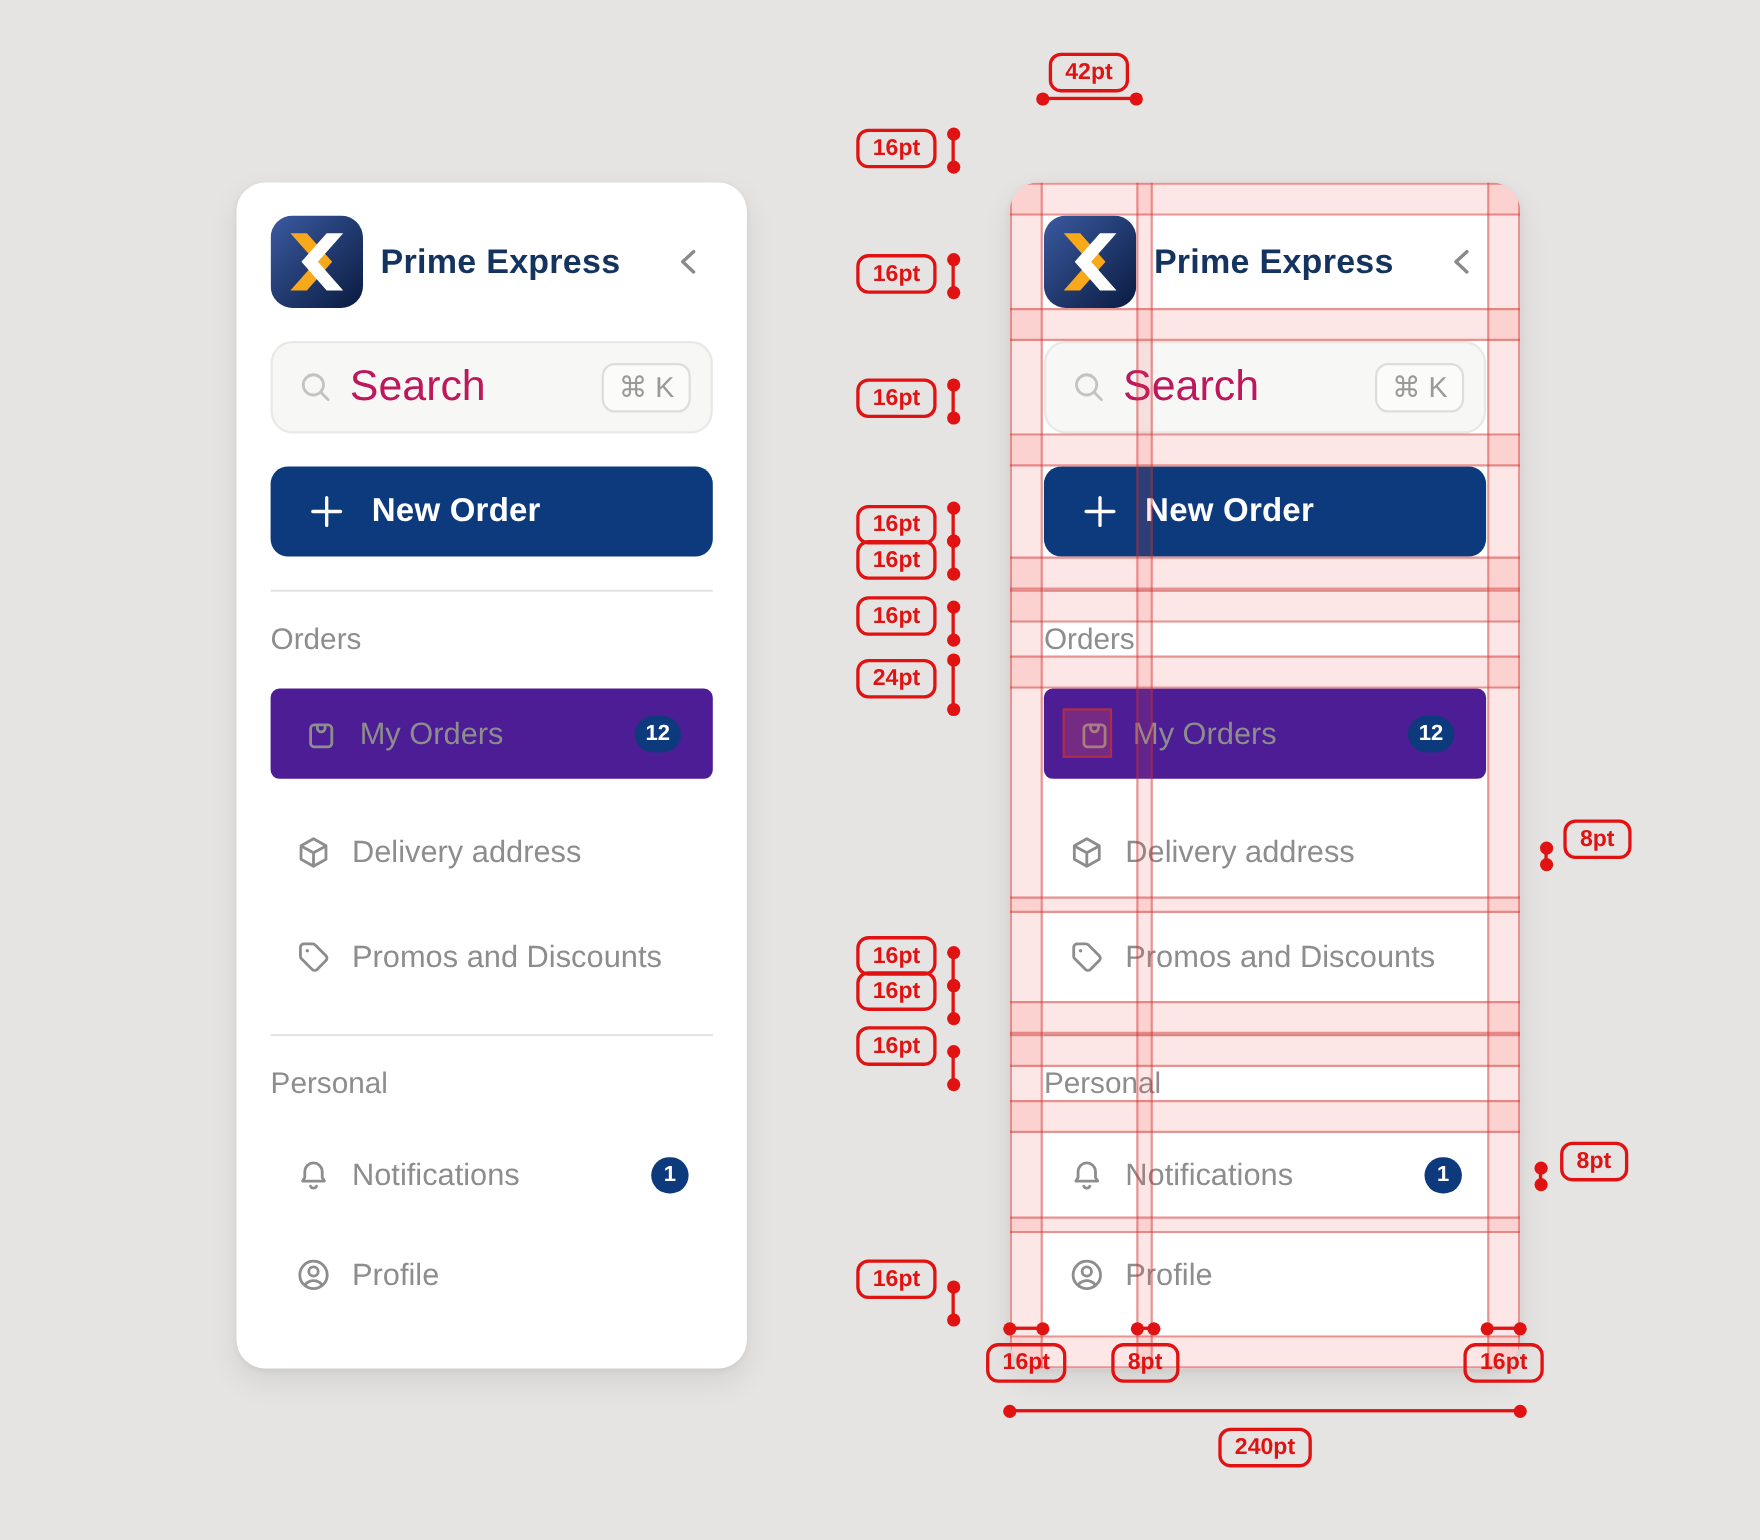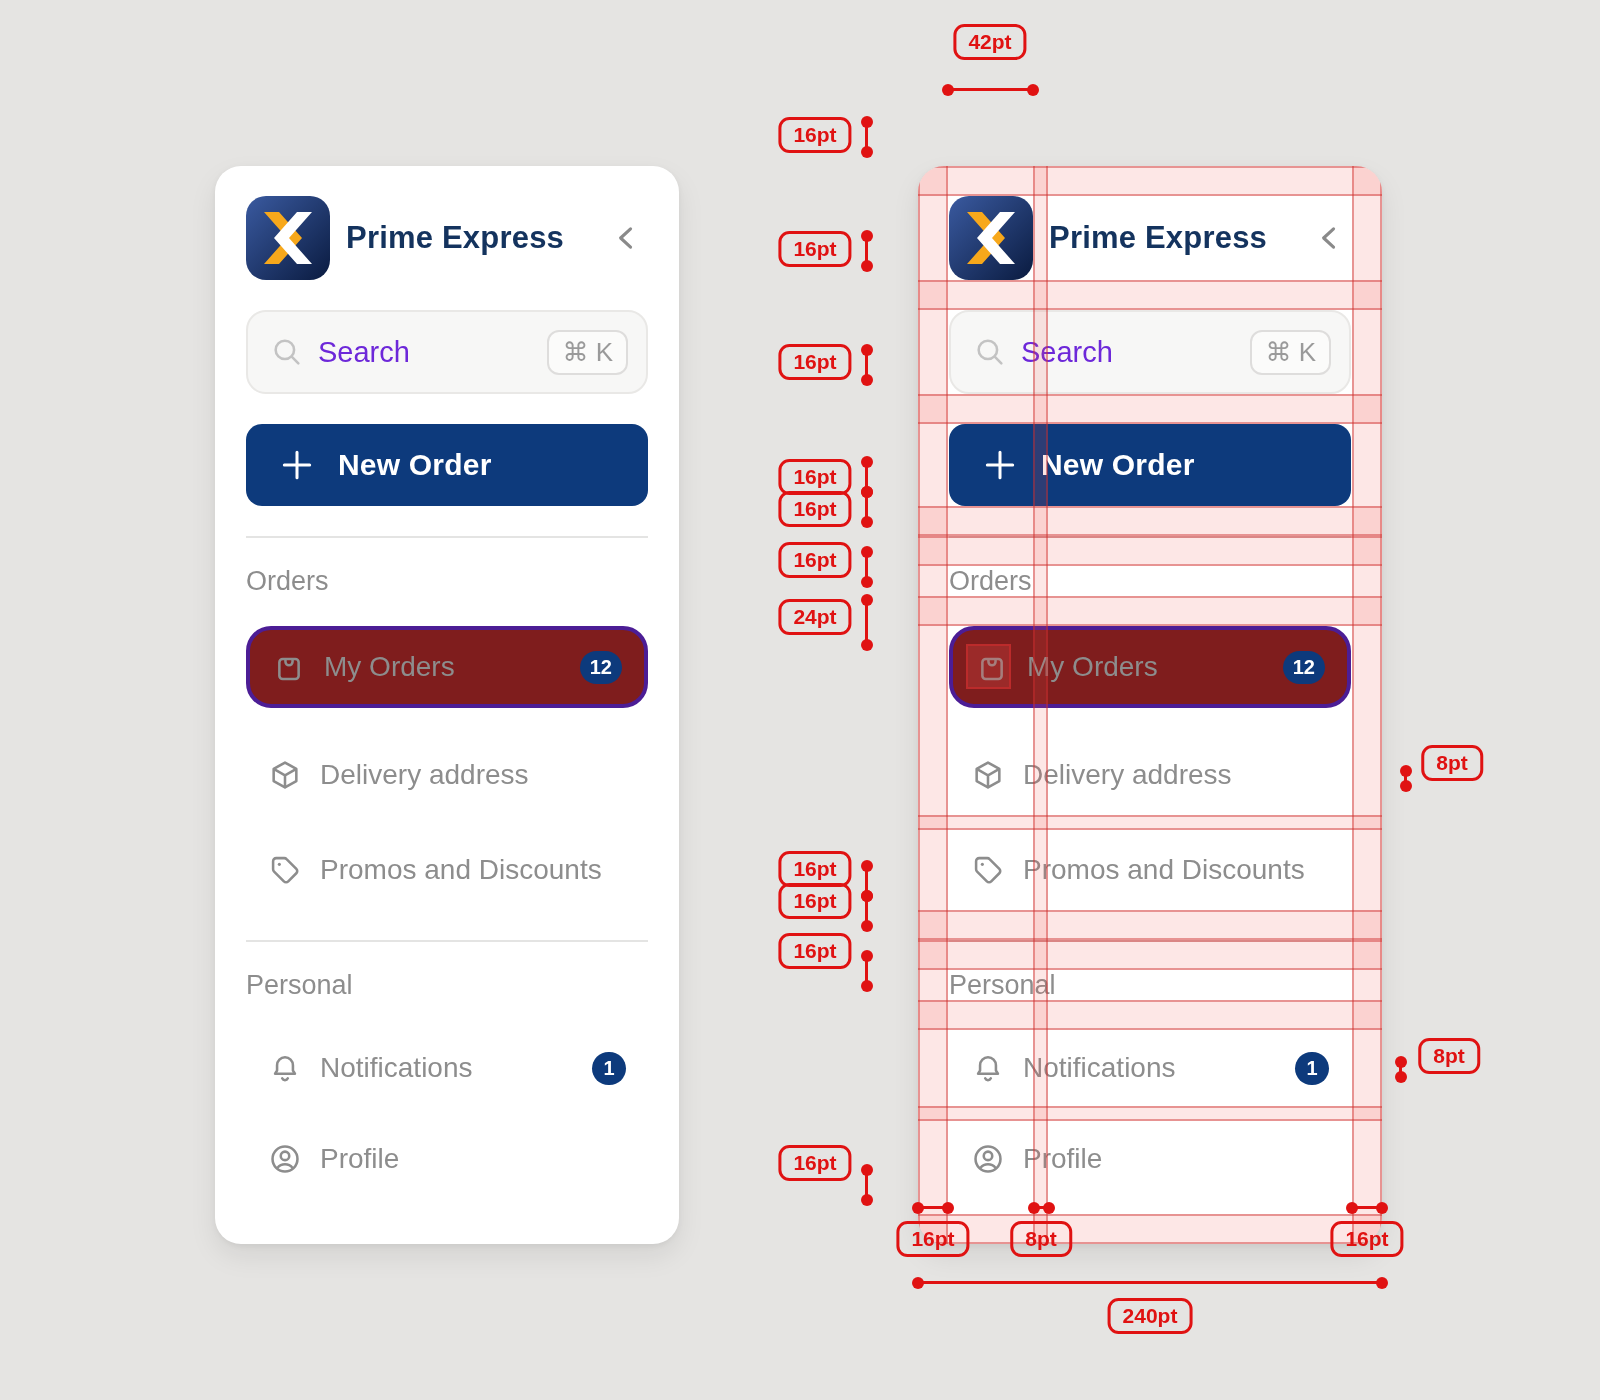--- a/index.html
+++ b/index.html
@@ -25,21 +25,21 @@
   .collapse-btn{margin-left:auto;margin-right:4px;width:34px;height:34px;color:#8a8a8a;cursor:pointer;}
   .collapse-btn svg{width:34px;height:34px;display:block;}
 
   .search-box{
     position:absolute;top:144px;left:31px;right:31px;height:84px;box-sizing:border-box;
     background:#f7f7f6;border:2px solid #e9e8e6;border-radius:20px;
     display:flex;align-items:center;padding:0 18px 0 22px;
   }
   .search-box .s-icon{width:34px;height:34px;color:#c3c3c3;margin-right:14px;flex:0 0 auto;}
   .search-box .s-icon svg{width:34px;height:34px;display:block;}
-  .search-ph{font-size:29px;color:#6d28d9;}
+  .search-ph{font-size:39px;color:#be185d;}
   .kbd{
     margin-left:auto;border:2px solid #dedddc;background:#fbfbfa;border-radius:12px;
     padding:5px 13px;font-size:26px;color:#9a9a9a;white-space:nowrap;
   }
 
   .new-order{
     position:absolute;top:258px;left:31px;right:31px;height:82px;box-sizing:border-box;
     background:#0d3a7c;border-radius:16px;display:flex;align-items:center;
     padding:0 0 0 32px;color:#fff;cursor:pointer;
   }
@@ -50,21 +50,21 @@
   .divider{position:absolute;left:31px;right:31px;border-top:2px solid #e4e4e3;}
   .sec-label{position:absolute;left:31px;height:30px;line-height:30px;font-size:27px;color:#8d8d8d;}
 
   .item{
     position:absolute;left:31px;right:31px;box-sizing:border-box;
     display:flex;align-items:center;padding:0 22px;color:#8d8d8d;cursor:pointer;
   }
   .item .ic{width:34px;height:34px;margin-right:18px;color:#8d8d8d;flex:0 0 auto;}
   .item .ic svg{width:34px;height:34px;display:block;}
   .item .lbl{font-size:28px;}
-  .item.boxed{background:#7f1d1d;border:4px solid #4c1d95;border-radius:25px;}
+  .item.boxed{background:#4c1d95;border:7px solid #4c1d95;border-radius:8px;}
   .badge{
     margin-left:auto;background:#0d3a7c;color:#fff;font-weight:700;font-size:20px;
     border-radius:17px;min-width:34px;height:33px;box-sizing:border-box;
     display:flex;align-items:center;justify-content:center;padding:0 10px;
   }
   .badge.circle{padding:0;width:34px;min-width:34px;}
 
   
   .ov{position:absolute;inset:0;border-radius:26px;overflow:hidden;pointer-events:none;}
   .hband{
@@ -325,21 +325,21 @@
     <div class="hband" style="top:774px;height:30px"></div>
     <div class="hband" style="top:834px;height:30px"></div>
     <div class="hband" style="top:940px;height:15px"></div>
     <div class="hband" style="top:1048px;height:30px"></div>
 
     <div class="icon-hl"></div>
   </div>
 </section>
 
 <div class="hdim" style="left:948px;top:88px;width:85px"></div>
-<div class="mpill" style="left:990px;top:42px">42pt</div>
+<div class="mpill" style="left:990px;top:66px">42pt</div>
 
 <div class="vdim" style="left:865px;top:122px;height:30px"></div>
 <div class="mpill" style="left:815px;top:135px">16pt</div>
 
 <div class="vdim" style="left:865px;top:236px;height:30px"></div>
 <div class="mpill" style="left:815px;top:249px">16pt</div>
 
 <div class="vdim" style="left:865px;top:350px;height:30px"></div>
 <div class="mpill" style="left:815px;top:362px">16pt</div>
 

